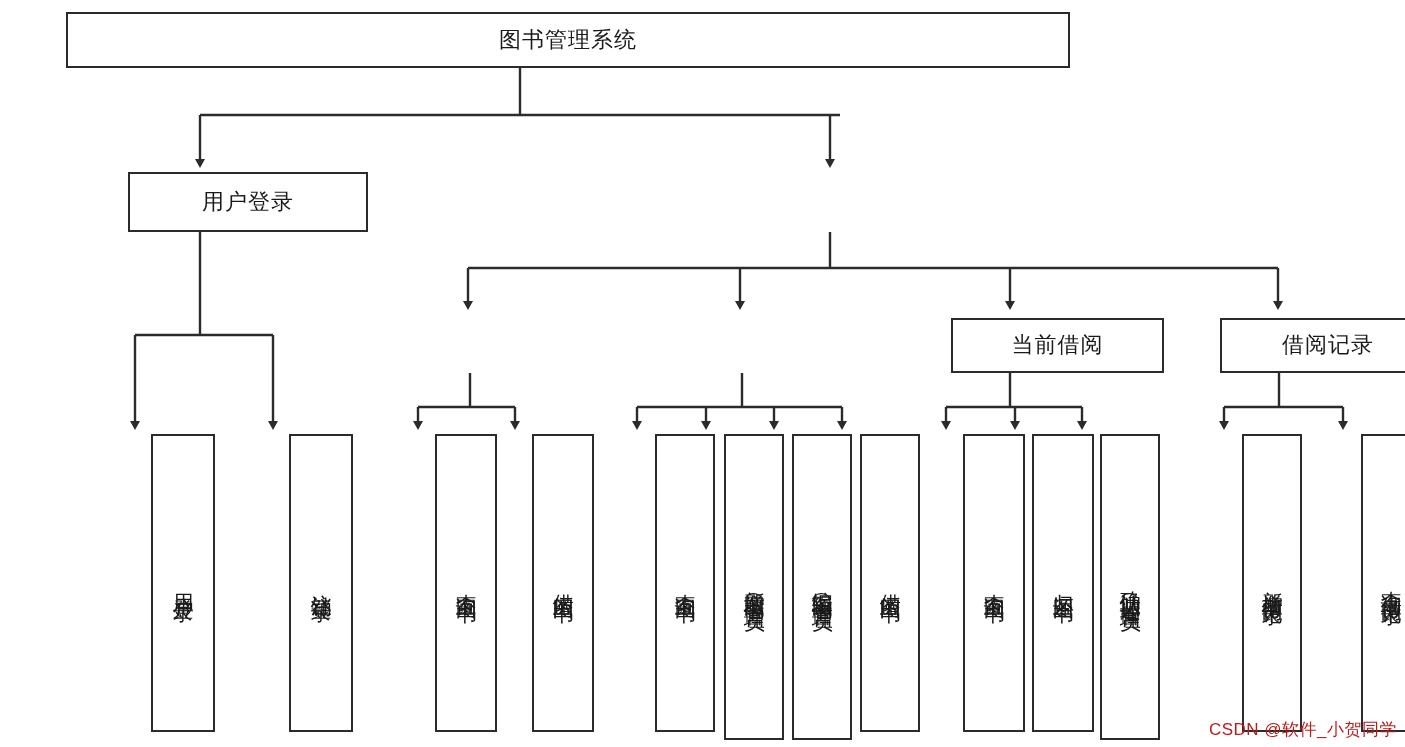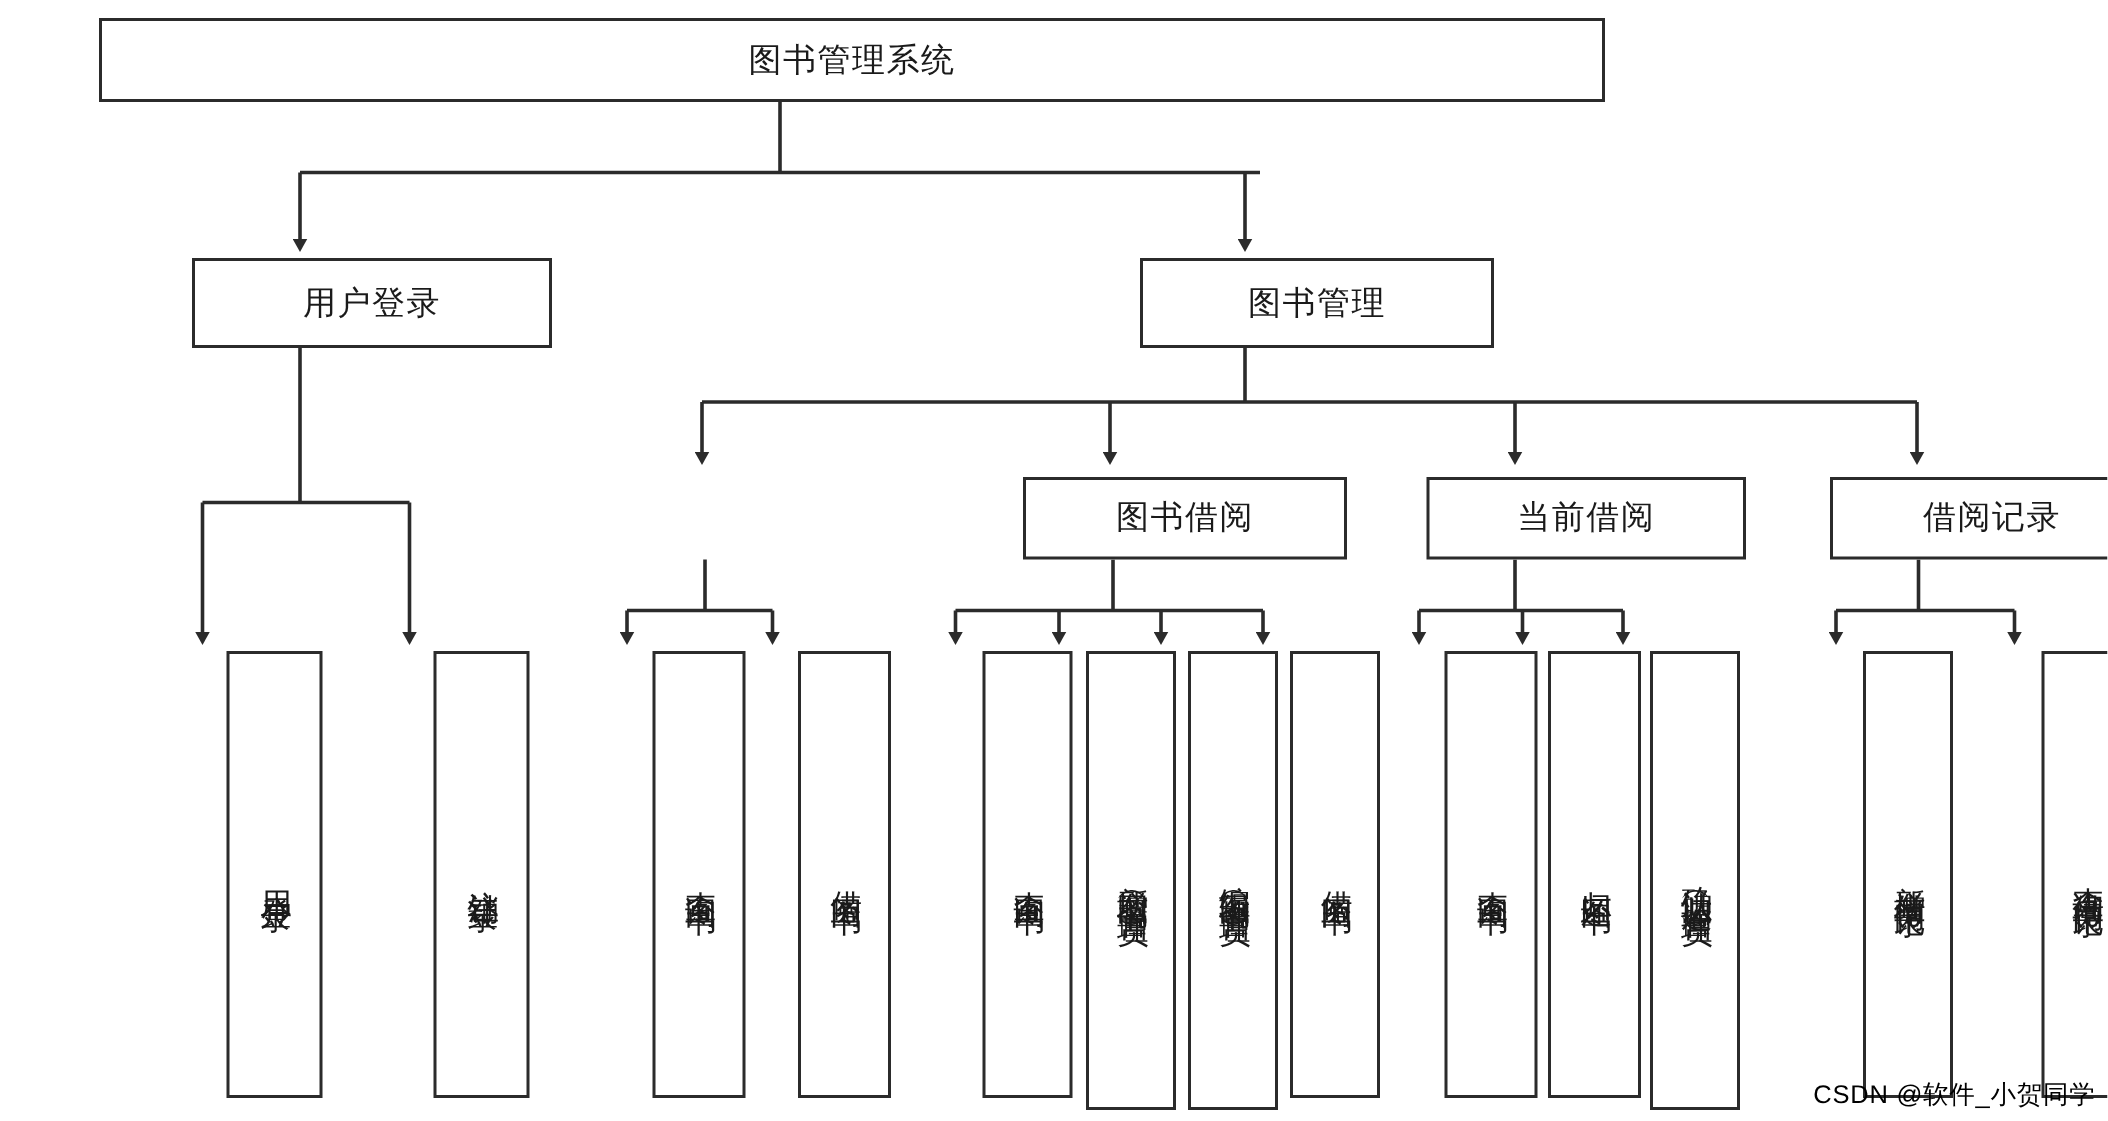--- a/index.html
+++ b/index.html
@@ -54,21 +54,21 @@
     text-orientation: upright;
     display: block;
     text-align: center;
     white-space: nowrap;
   }
   #watermark {
     position: absolute;
     right: 8px;
     bottom: 6px;
     font-size: 17px;
-    color: #000000;
+    color: #b91c1c;
     letter-spacing: 0.5px;
     white-space: nowrap;
     user-select: none;
   }
 </style>
 </head>
 <body>
 
 <div id="canvas">
 
@@ -122,27 +122,21 @@
     </g>
   </svg>
 
   <div class="node h" style="left:18px;top:12px;width:1004px;height:56px;">
     <span>图书管理系统</span>
   </div>
 
   <div class="node h" style="left:80px;top:172px;width:240px;height:60px;">
     <span>用户登录</span>
   </div>
-  <div class="node h" style="left:712px;top:172px;width:236px;height:60px;">
-    <span>图书管理</span>
-  </div>
 
-  <div class="node h" style="left:634px;top:318px;width:216px;height:55px;">
-    <span>图书借阅</span>
-  </div>
   <div class="node h" style="left:903px;top:318px;width:213px;height:55px;">
     <span>当前借阅</span>
   </div>
   <div class="node h" style="left:1172px;top:318px;width:216px;height:55px;">
     <span>借阅记录</span>
   </div>
 
   <div class="node v" style="left:103px;top:434px;width:64px;height:298px;">
     <span class="vlabel">用户登录</span>
   </div>

